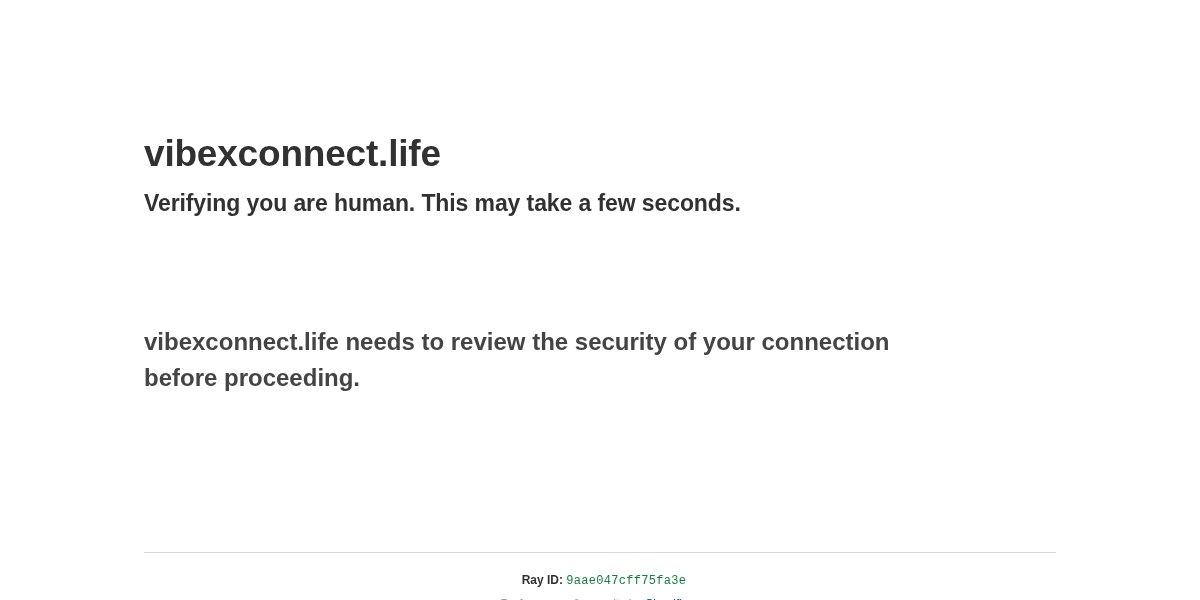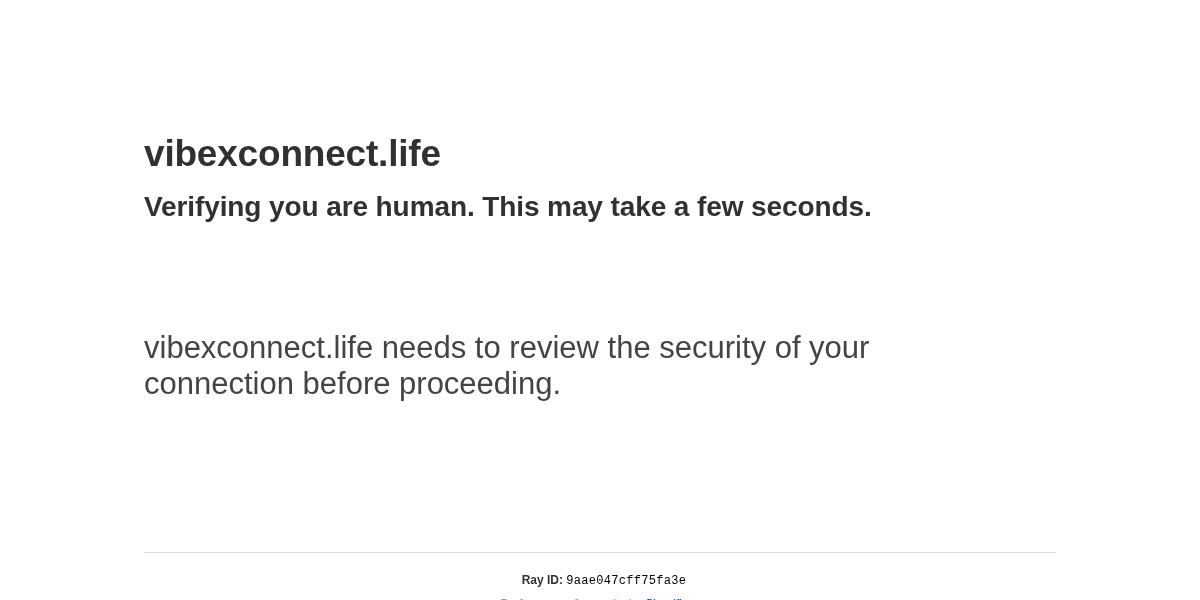--- a/index.html
+++ b/index.html
@@ -39,21 +39,21 @@
     font-size: 37px;
     line-height: 1.18;
     font-weight: 700;
     color: #313131;
     letter-spacing: -0.2px;
     white-space: nowrap;
   }
 
   .heading-sub {
     margin-top: 13px;
-    font-size: 28px;
+    font-size: 23px;
     line-height: 1.3;
     font-weight: 700;
     color: #313131;
     letter-spacing: -0.1px;
     white-space: nowrap;
   }
 
   
   .challenge-widget-slot {
     margin-top: 26px;
@@ -62,23 +62,23 @@
   }
 
   .challenge-spinner {
     width: 0;
     height: 0;
     visibility: hidden;
   }
 
   .body-text {
     margin-top: 14px;
-    font-size: 31px;
+    font-size: 24px;
     line-height: 36px;
-    font-weight: 400;
+    font-weight: 700;
     color: #444444;
     max-width: 800px;
   }
 
   
   .footer {
     position: absolute;
     left: 144px;
     top: 552px;
     width: 912px;
@@ -97,21 +97,21 @@
     font-family: "Liberation Sans", "DejaVu Sans", sans-serif;
     font-weight: 600;
     color: #313131;
     font-size: 12px;
     padding-left: 8px;
   }
 
   .ray-id-value {
     font-family: "Liberation Mono", "DejaVu Sans Mono", monospace;
     font-size: 12px;
-    color: #000000;
+    color: #15803d;
     letter-spacing: 0.3px;
   }
 
   .footer-attribution {
     margin-top: 4px;
     font-size: 12px;
     line-height: 18px;
     color: #9a9a9a;
   }
 

